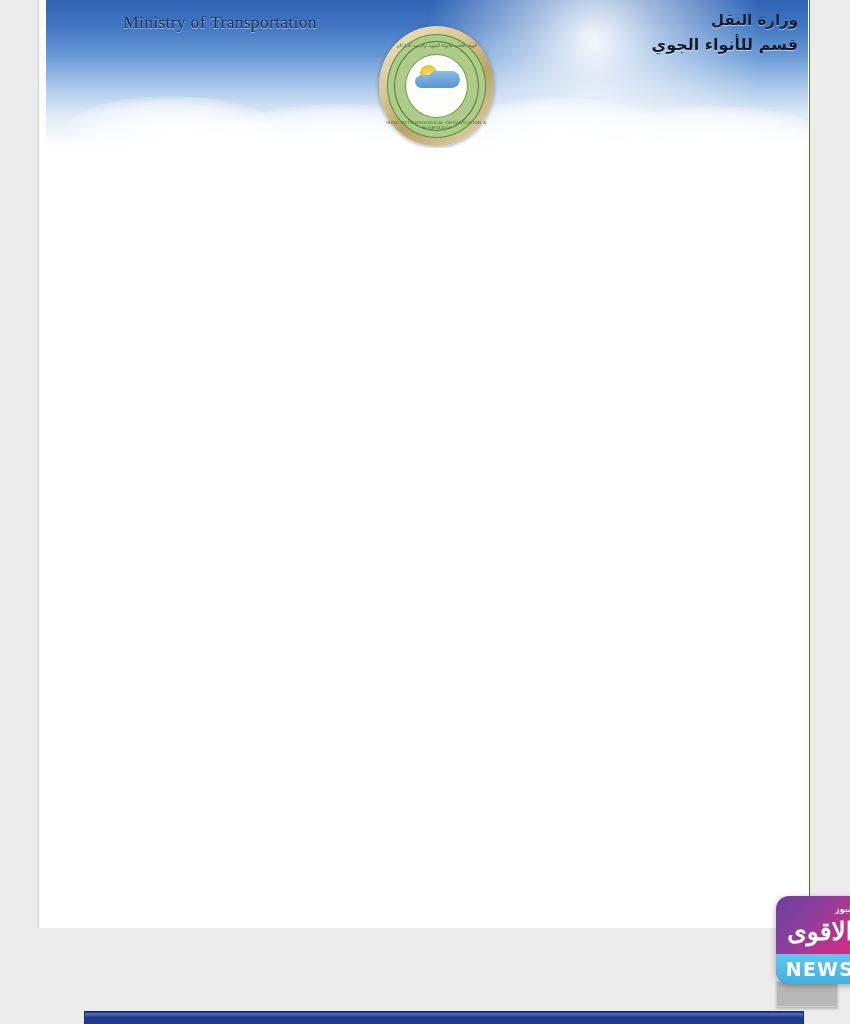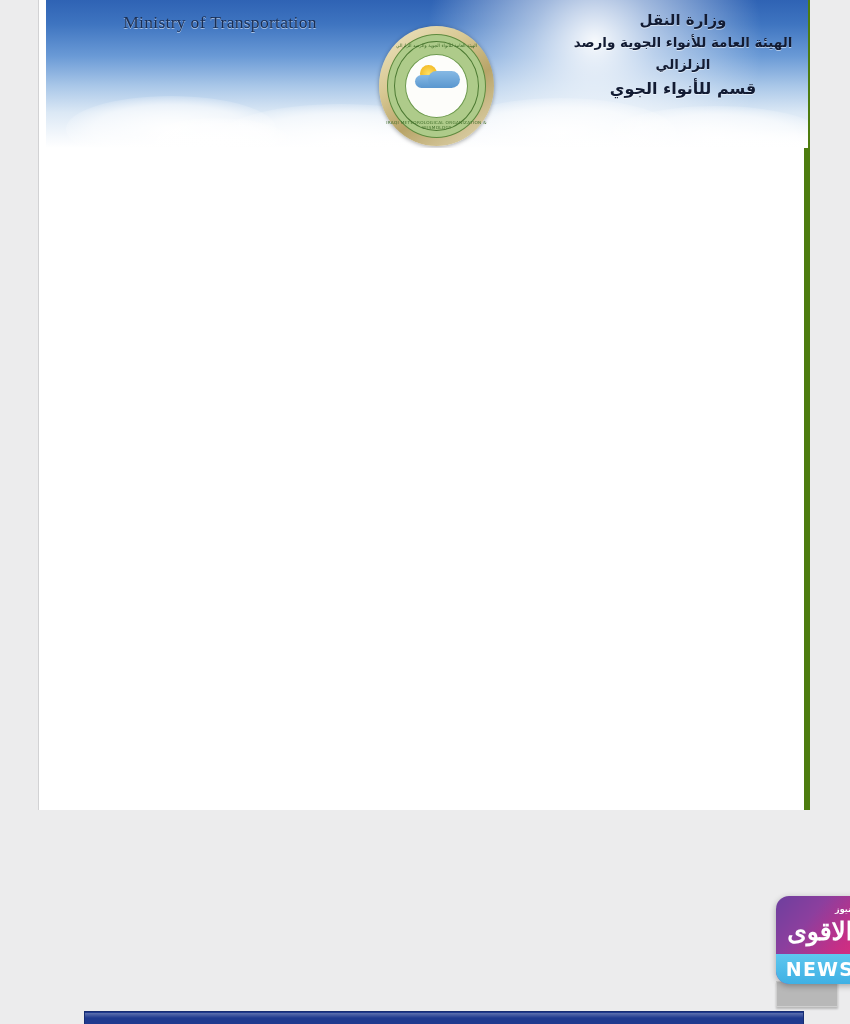--- a/index.html
+++ b/index.html
@@ -14,24 +14,24 @@
 
   
   #viewer {
     position: relative;
     width: 850px; height: 1024px;
     background: #ececed;
   }
   #page {
     position: absolute;
     left: 38px; top: 0;
-    width: 772px; height: 810px;
+    width: 772px; height: 928px;
     background: #ffffff;
     border-left: 1px solid #d2d2d4;
-    border-right: 6px solid #4d7c0f;
+    border-right: 1px solid #4d7c0f;
   }
   #left-gutter {
     position: absolute; left: 0; top: 0;
     width: 38px; height: 1024px;
     background: #ececed;
   }
   #right-gutter {
     position: absolute; left: 811px; top: 0;
     width: 39px; height: 1024px;
     background: #ececed;
@@ -65,21 +65,21 @@
     font-family: "Liberation Serif", "DejaVu Serif", serif;
     text-shadow: 0 1px 0 rgba(255,255,255,0.55);
   }
   .hdr-en .l1 { font-size: 17.5px; letter-spacing: .3px; line-height: 1.45; }
   .hdr-en .l2 { font-size: 14.5px; letter-spacing: .1px; line-height: 1.45; }
   .hdr-en .l3 { font-size: 16px; letter-spacing: .2px; line-height: 1.45; }
 
   .hdr-ar {
     position: absolute; right: 10px; top: 8px;
     width: 230px;
-    direction: rtl; text-align: center;
+    direction: rtl; 
     color: #121b33; font-weight: bold;
     font-family: "DejaVu Sans", "Liberation Sans", sans-serif;
     text-shadow: 0 1px 0 rgba(255,255,255,0.5);
   }
   .hdr-ar .a1 { font-size: 15px; line-height: 1.62; letter-spacing: 1px; }
   .hdr-ar .a2 { font-size: 13.5px; line-height: 1.62; }
   .hdr-ar .a3 { font-size: 16px; line-height: 1.62; letter-spacing: .5px; }
 
   
   .crest {
@@ -209,21 +209,20 @@
       <div class="cloud-wisp" style="left:400px; top:98px;  width:230px; height:70px;"></div>
       <div class="cloud-wisp" style="left:560px; top:106px; width:220px; height:64px;"></div>
       <div class="cloud-wisp" style="left:95px;  top:118px; width:150px; height:48px;"></div>
 
       <div class="hdr-en">
         <div class="l1">Ministry of Transportation</div>
       </div>
 
       <div class="hdr-ar">
         <div class="a1">وزارة النقل</div>
-        <div class="a2">الهيئة العامة للأنواء الجوية وارصد الزلزالي</div>
         <div class="a3">قسم للأنواء الجوي</div>
       </div>
 
       <div class="crest">
         <div class="ring-outer"></div>
         <div class="ring-green"></div>
         <div class="ring-green2"></div>
         <div class="txt-ar">الهيئة العامة للأنواء الجوية والرصد الزلزالي</div>
         <div class="txt-en">IRAQI METEOROLOGICAL ORGANIZATION &amp; SEISMOLOGY</div>
         <div class="core">

